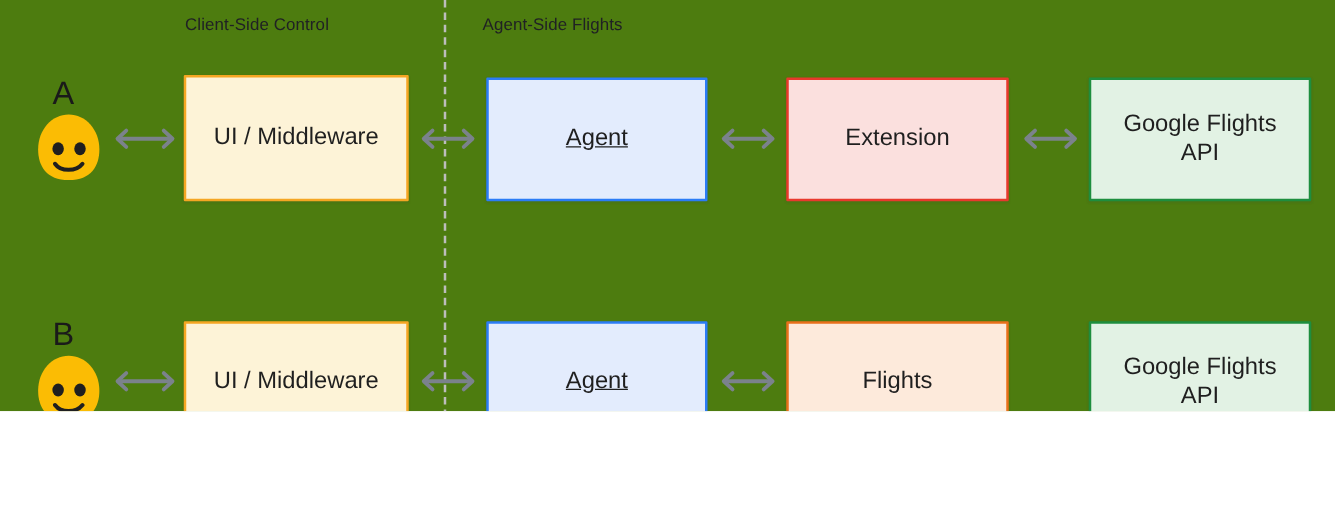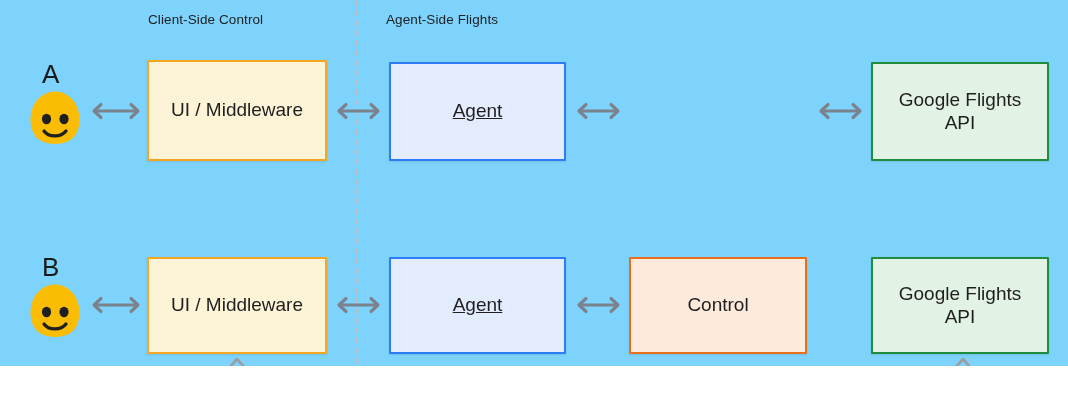--- a/index.html
+++ b/index.html
@@ -7,22 +7,22 @@
     padding: 0;
     background: #ffffff;
   }
   body {
     font-family: "Liberation Sans", sans-serif;
     -webkit-font-smoothing: antialiased;
   }
   #canvas {
     position: relative;
     width: 1068px;
-    height: 366px;
-    background: #7dd3fc;
+    height: 329px;
+    background: #4d7c0f;
     overflow: hidden;
   }
 
   
   .divider {
     position: absolute;
     left: 355px;
     top: 0px;
     width: 0px;
     height: 413px;
@@ -157,20 +157,23 @@
   <div class="node blue n-a2">
     <span>Agent</span>
   </div>
 
   <svg class="arrow2 ar-a2" viewBox="0 0 51 26">
     <line x1="7" y1="13" x2="44" y2="13" stroke="#7b828c" stroke-width="3.1" stroke-linecap="round"></line>
     <polyline points="13,6.5 6,13 13,19.5" fill="none" stroke="#7b828c" stroke-width="3.1" stroke-linecap="round" stroke-linejoin="round"></polyline>
     <polyline points="38,6.5 45,13 38,19.5" fill="none" stroke="#7b828c" stroke-width="3.1" stroke-linecap="round" stroke-linejoin="round"></polyline>
   </svg>
 
+  <div class="node red n-a3">
+    <span>Extension</span>
+  </div>
 
   <svg class="arrow2 ar-a3" viewBox="0 0 51 26">
     <line x1="7" y1="13" x2="44" y2="13" stroke="#7b828c" stroke-width="3.1" stroke-linecap="round"></line>
     <polyline points="13,6.5 6,13 13,19.5" fill="none" stroke="#7b828c" stroke-width="3.1" stroke-linecap="round" stroke-linejoin="round"></polyline>
     <polyline points="38,6.5 45,13 38,19.5" fill="none" stroke="#7b828c" stroke-width="3.1" stroke-linecap="round" stroke-linejoin="round"></polyline>
   </svg>
 
   <div class="node green n-a4">
     <span><span>Google Flights</span><br><span>API</span></span>
   </div>
@@ -204,21 +207,21 @@
     <span>Agent</span>
   </div>
 
   <svg class="arrow2 ar-b2" viewBox="0 0 51 26">
     <line x1="7" y1="13" x2="44" y2="13" stroke="#7b828c" stroke-width="3.1" stroke-linecap="round"></line>
     <polyline points="13,6.5 6,13 13,19.5" fill="none" stroke="#7b828c" stroke-width="3.1" stroke-linecap="round" stroke-linejoin="round"></polyline>
     <polyline points="38,6.5 45,13 38,19.5" fill="none" stroke="#7b828c" stroke-width="3.1" stroke-linecap="round" stroke-linejoin="round"></polyline>
   </svg>
 
   <div class="node orange n-b3">
-    <span>Control</span>
+    <span>Flights</span>
   </div>
 
   <div class="node green n-b4">
     <span><span>Google Flights</span><br><span>API</span></span>
   </div>
 
   <svg class="feedback" viewBox="0 0 775 52">
 
     <line x1="22" y1="37" x2="748" y2="37" stroke="#9aa0a6" stroke-width="2.6" stroke-linecap="round" stroke-dasharray="0.1 7"></line>
 

